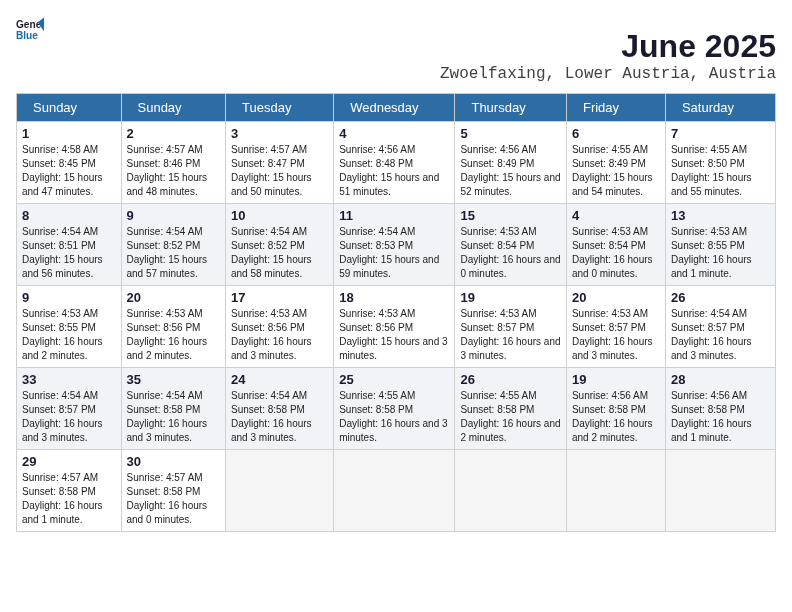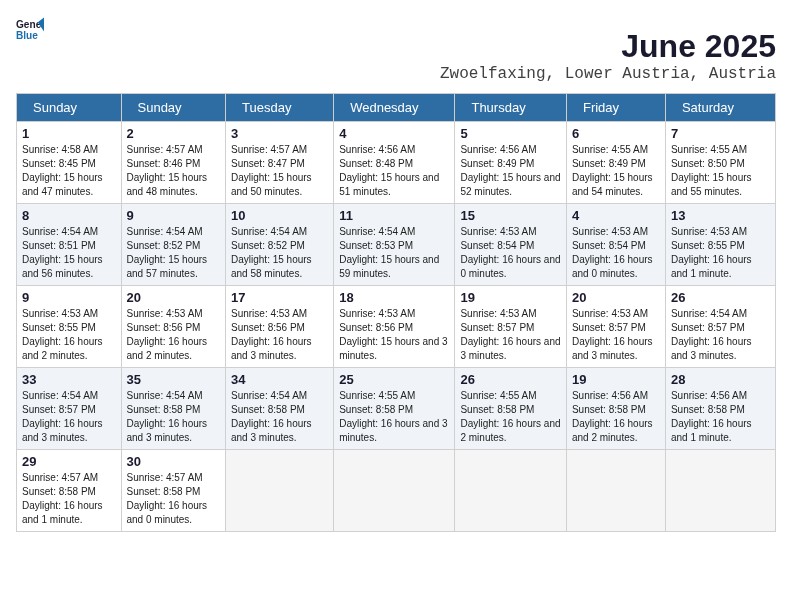--- a/index.html
+++ b/index.html
@@ -202,21 +202,21 @@
       <tr class="row-alt">
         <td>
           <span class="day-num">33</span>
           <div class="day-info">Sunrise: 4:54 AM<br>Sunset: 8:57 PM<br>Daylight: 16 hours and 3 minutes.</div>
         </td>
         <td>
           <span class="day-num">35</span>
           <div class="day-info">Sunrise: 4:54 AM<br>Sunset: 8:58 PM<br>Daylight: 16 hours and 3 minutes.</div>
         </td>
         <td>
-          <span class="day-num">34</span>
+          <span class="day-num">24</span>
           <div class="day-info">Sunrise: 4:54 AM<br>Sunset: 8:58 PM<br>Daylight: 16 hours and 3 minutes.</div>
         </td>
         <td>
           <span class="day-num">25</span>
           <div class="day-info">Sunrise: 4:55 AM<br>Sunset: 8:58 PM<br>Daylight: 16 hours and 3 minutes.</div>
         </td>
         <td>
           <span class="day-num">26</span>
           <div class="day-info">Sunrise: 4:55 AM<br>Sunset: 8:58 PM<br>Daylight: 16 hours and 2 minutes.</div>
         </td>

